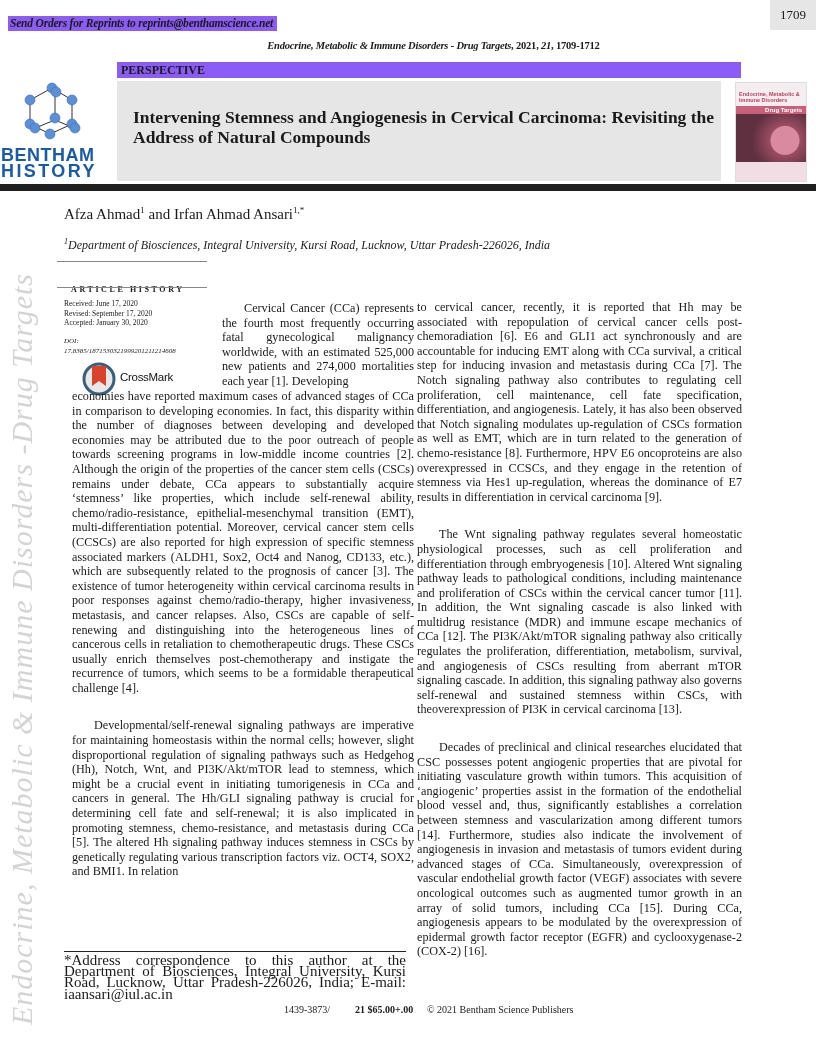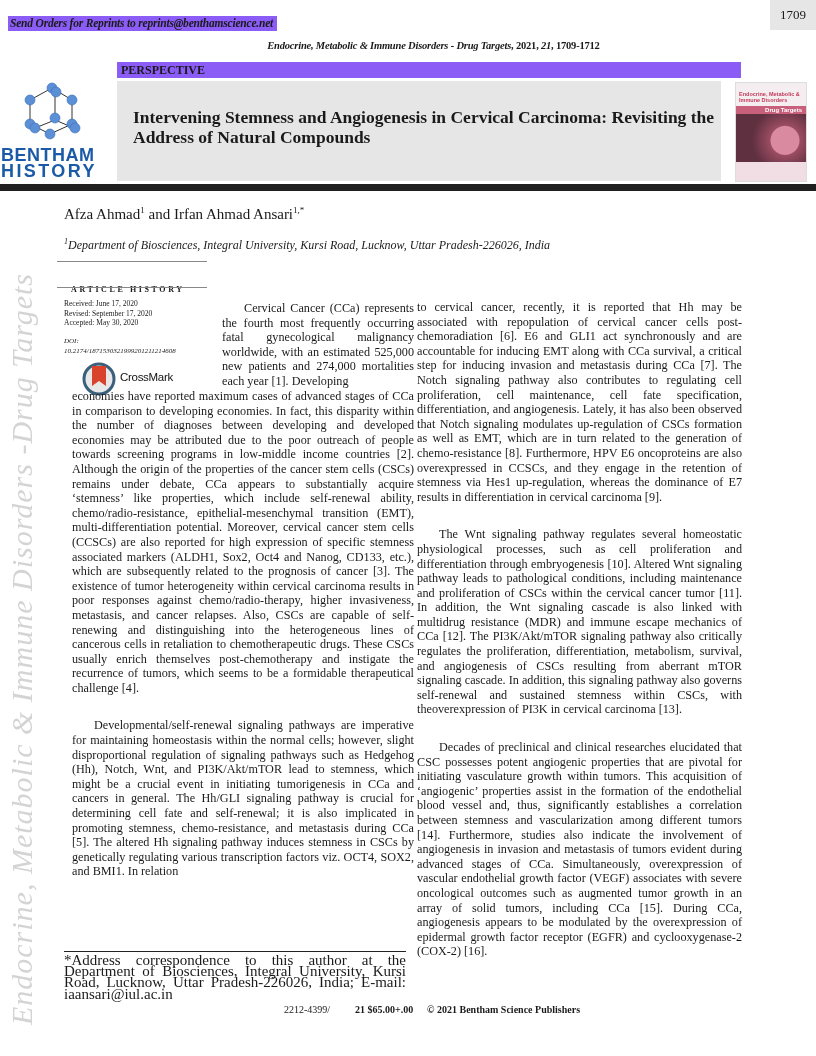--- a/index.html
+++ b/index.html
@@ -69,21 +69,21 @@
   .body-text p { margin: 0; }
   .body-text p + p { margin-top: 23px; }
   .indent { text-indent: 22px; }
   .col1-top { left: 214px; top: 301px; width: 192px; margin-left: 8px; }
   .col1 { left: 72px; top: 389px; width: 342px; }
   .col2 { left: 417px; top: 300px; width: 325px; }
   .fn-rule { left: 64px; top: 951px; width: 342px; height: 1px; background: #222; }
   .footnote { left: 64px; top: 955px; width: 342px; font-size: 15px; line-height: 11.2px; text-align: justify; }
   .footer-issn { left: 284px; top: 1004px; font-size: 10px; font-stretch: condensed; }
   .footer-issn b { font-weight: bold; margin-left: 25px; }
-  .footer-copy { left: 427px; top: 1004px; font-size: 10px; font-weight: bold; }
+  .footer-copy { left: 427px; top: 1004px; font-size: 10px; font-weight: normal; }
 </style>
 </head>
 <body>
 
 <div class="abs reprints">Send Orders for Reprints to reprints@benthamscience.net</div>
 <div class="abs pagenum">1709</div>
 
 <div class="abs journal-line">
   <span>Endocrine, Metabolic &amp; Immune Disorders - Drug Targets</span><span class="plain">, </span><span class="plain">2021</span><span class="plain">, </span><span>21</span><span class="plain">, </span><span class="plain">1709-1712</span>
 </div>
@@ -140,25 +140,25 @@
   <sup>1</sup><span>Department of Biosciences, Integral University, Kursi Road, Lucknow, Uttar Pradesh-226026, India</span>
 </div>
 
 <div class="abs hist-rule1"></div>
 <div class="abs hist-title">ARTICLE HISTORY</div>
 <div class="abs hist-rule2"></div>
 
 <div class="abs dates">
   <div>Received: June 17, 2020</div>
   <div>Revised: September 17, 2020</div>
-  <div>Accepted: May 30, 2020</div>
+  <div>Accepted: January 30, 2020</div>
 </div>
 <div class="abs doi">
   <div>DOI:</div>
-  <div>10.2174/1871530321999201211214608</div>
+  <div>17.8385/1871530321999201211214608</div>
 </div>
 
 <div class="abs crossmark">
   <svg width="34" height="34" viewBox="0 0 34 34" style="position:absolute;left:0;top:-2px">
     <circle cx="17" cy="17" r="15" fill="#e8e8e8" stroke="#3a5f7a" stroke-width="3"></circle>
     <path d="M10 4 L24 4 L24 24 L17 19 L10 24 Z" fill="#d9432c"></path>
   </svg>
   <span class="cm-text">CrossMark</span>
 </div>
 
@@ -176,15 +176,15 @@
 <div class="abs body-text col2">
   <p>to cervical cancer, recently, it is reported that Hh may be associated with repopulation of cervical cancer cells post-chemoradiation [6]. E6 and GLI1 act synchronously and are accountable for inducing EMT along with CCa survival, a critical step for inducing invasion and metastasis during CCa [7]. The Notch signaling pathway also contributes to regulating cell proliferation, cell maintenance, cell fate specification, differentiation, and angiogenesis. Lately, it has also been observed that Notch signaling modulates up-regulation of CSCs formation as well as EMT, which are in turn related to the generation of chemo-resistance [8]. Furthermore, HPV E6 oncoproteins are also overexpressed in CCSCs, and they engage in the retention of stemness via Hes1 up-regulation, whereas the dominance of E7 results in differentiation in cervical carcinoma [9].</p>
   <p class="indent">The Wnt signaling pathway regulates several homeostatic physiological processes, such as cell proliferation and differentiation through embryogenesis [10]. Altered Wnt signaling pathway leads to pathological conditions, including maintenance and proliferation of CSCs within the cervical cancer tumor [11]. In addition, the Wnt signaling cascade is also linked with multidrug resistance (MDR) and immune escape mechanics of CCa [12]. The PI3K/Akt/mTOR signaling pathway also critically regulates the proliferation, differentiation, metabolism, survival, and angiogenesis of CSCs resulting from aberrant mTOR signaling cascade. In addition, this signaling pathway also governs self-renewal and sustained stemness within CSCs, with theoverexpression of PI3K in cervical carcinoma [13].</p>
   <p class="indent">Decades of preclinical and clinical researches elucidated that CSC possesses potent angiogenic properties that are pivotal for initiating vasculature growth within tumors. This acquisition of ‘angiogenic’ properties assist in the formation of the endothelial blood vessel and, thus, significantly establishes a correlation between stemness and vascularization among different tumors [14]. Furthermore, studies also indicate the involvement of angiogenesis in invasion and metastasis of tumors evident during advanced stages of CCa. Simultaneously, overexpression of vascular endothelial growth factor (VEGF) associates with severe oncological outcomes such as augmented tumor growth in an array of solid tumors, including CCa [15]. During CCa, angiogenesis appears to be modulated by the overexpression of epidermal growth factor receptor (EGFR) and cyclooxygenase-2 (COX-2) [16].</p>
 </div>
 
 <div class="abs fn-rule"></div>
 <div class="abs footnote">*Address correspondence to this author at the Department of Biosciences, Integral University, Kursi Road, Lucknow, Uttar Pradesh-226026, India; E-mail: iaansari@iul.ac.in</div>
 
 <div class="abs footer-issn">
-  <span>2212-4399/</span><b>21 $65.00+.00</b>
+  <span>1439-3873/</span><b>21 $65.00+.00</b>
 </div>
 <div class="abs footer-copy">© 2021  Bentham Science Publishers</div>
 
 </body></html>

